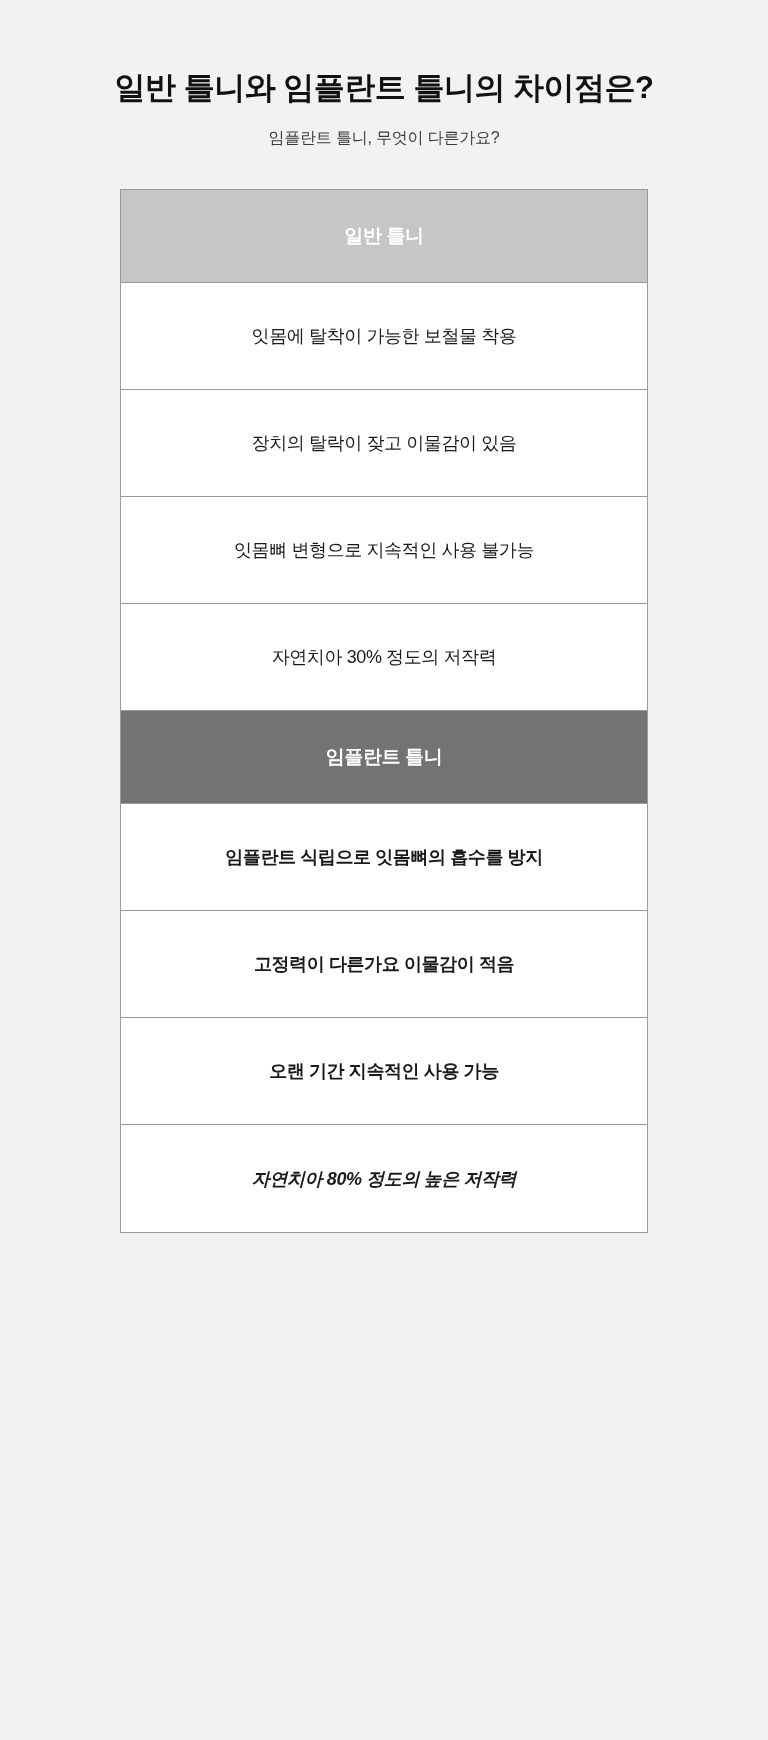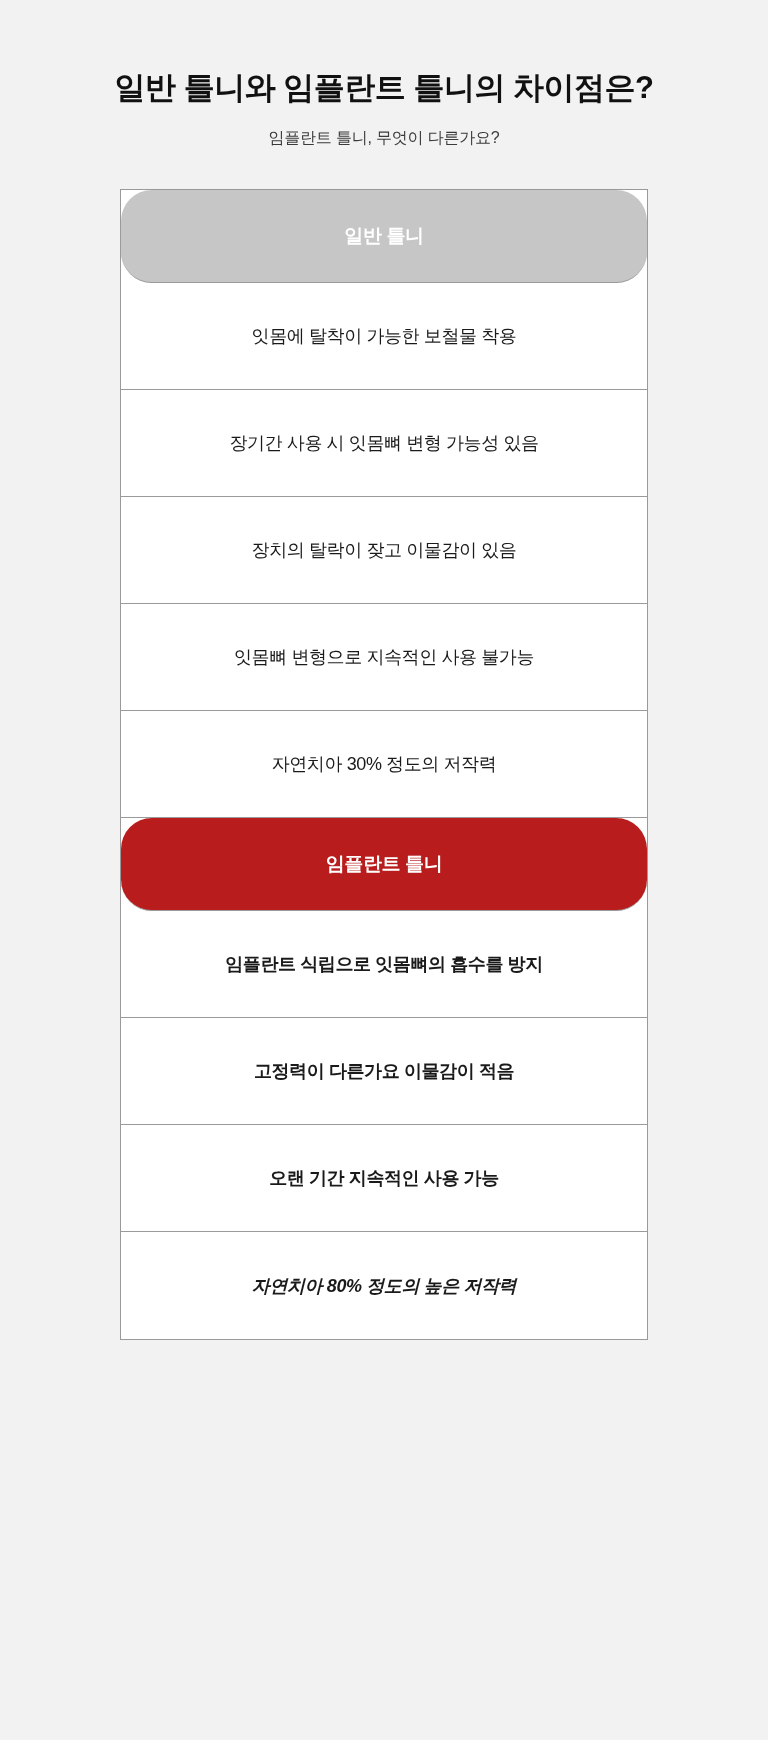--- a/index.html
+++ b/index.html
@@ -64,28 +64,27 @@
   .row:last-child {
     border-bottom: none;
     font-style: italic;
   }
 
   .row-header {
     height: 93px;
     font-size: 19px;
     font-weight: bold;
     letter-spacing: -0.4px;
-    border-radius: 31px;
   }
   .row-header.gray {
     background: #c6c6c6;
     color: #ffffff;
   }
   .row-header.blue {
-    background: #b91c1c;
+    background: #737373;
     color: #ffffff;
   }
 
   .row-item {
     height: 107px;
     background: #ffffff;
     font-size: 18px;
     color: #1a1a1a;
     letter-spacing: -0.4px;
     padding: 8px 16px;
@@ -102,21 +101,20 @@
   <div class="header">
     <h1 class="title">일반 틀니와 임플란트 틀니의 차이점은?</h1>
     <p class="subtitle">임플란트 틀니, 무엇이 다른가요?</p>
   </div>
 
   <div class="table-wrap">
 
     <div class="row row-header gray">일반 틀니</div>
 
     <div class="row row-item">잇몸에 탈착이 가능한 보철물 착용</div>
-    <div class="row row-item">장기간 사용 시 잇몸뼈 변형 가능성 있음</div>
     <div class="row row-item">장치의 탈락이 잦고 이물감이 있음</div>
     <div class="row row-item">잇몸뼈 변형으로 지속적인 사용 불가능</div>
     <div class="row row-item">자연치아 30% 정도의 저작력</div>
 
     <div class="row row-header blue">임플란트 틀니</div>
 
     <div class="row row-item bold">임플란트 식립으로 잇몸뼈의 흡수를 방지</div>
     <div class="row row-item bold">고정력이 다른가요 이물감이 적음</div>
     <div class="row row-item bold">오랜 기간 지속적인 사용 가능</div>
     <div class="row row-item bold">자연치아 80% 정도의 높은 저작력</div>

